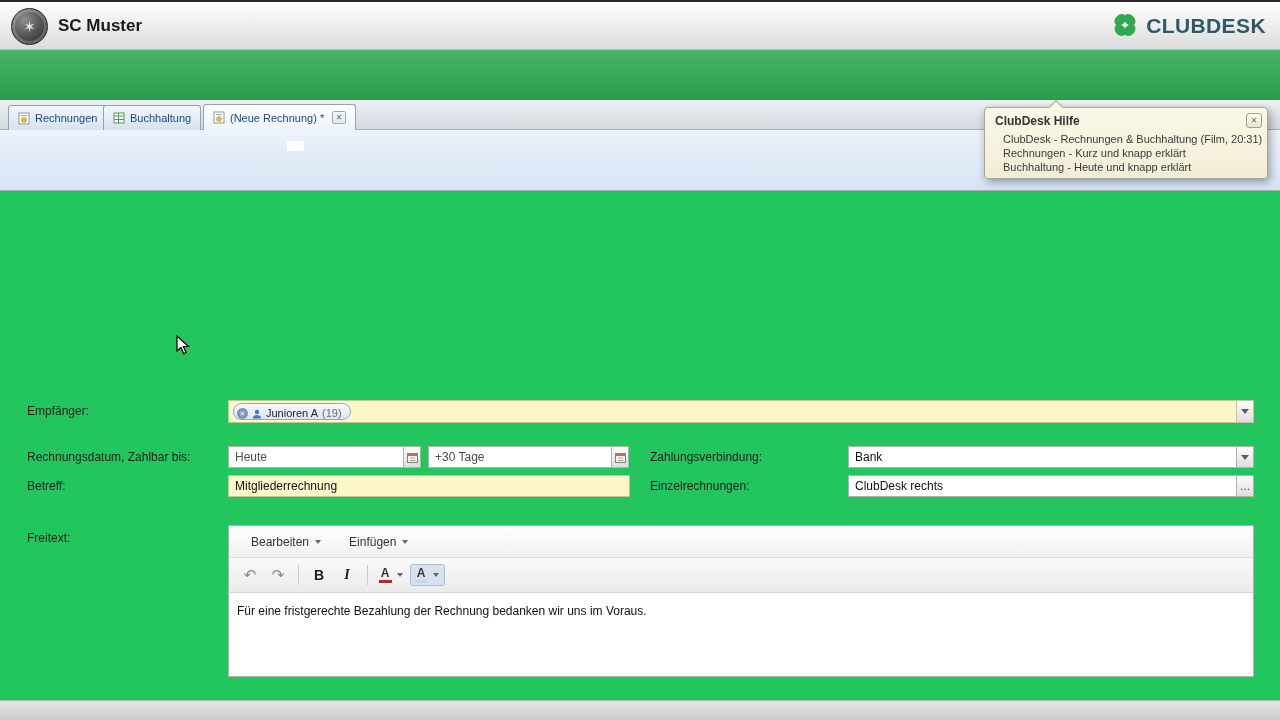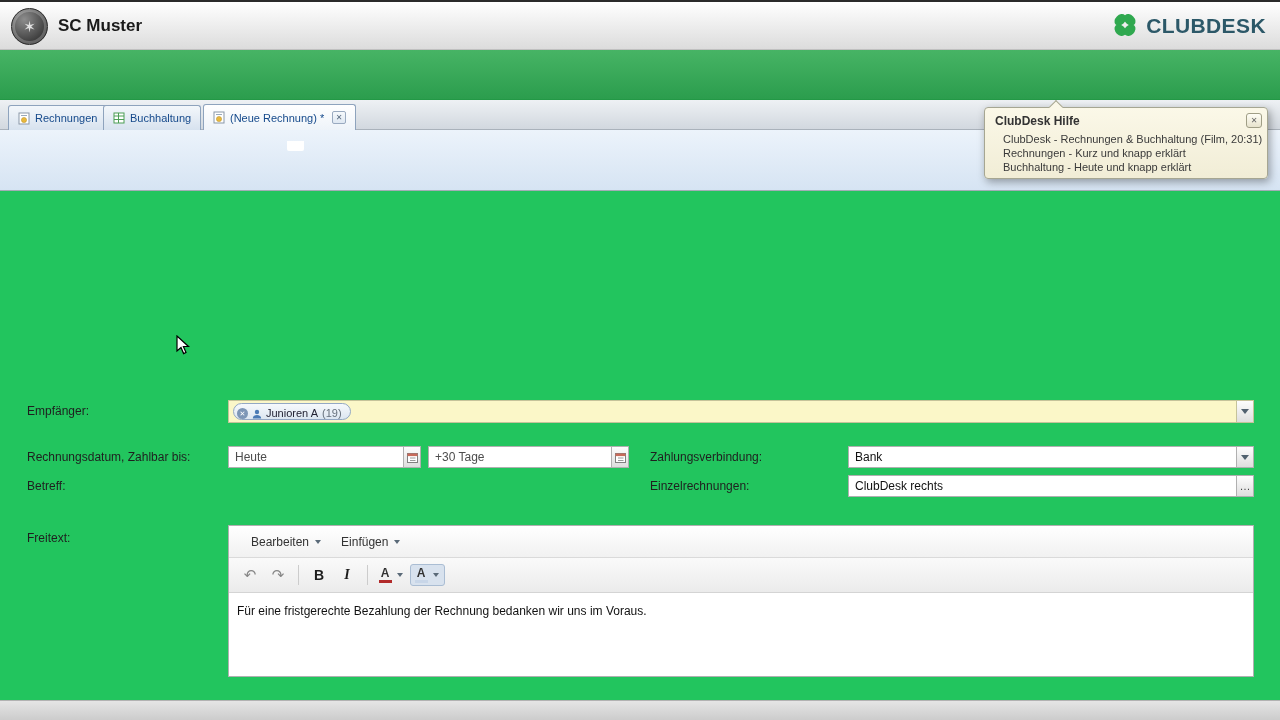--- a/index.html
+++ b/index.html
@@ -80,21 +80,21 @@
   
   .chip{display:flex;align-items:flex-end;gap:4px;height:17px;padding:0 8px 0 3px;margin-left:-2px;
     border:1px solid #93a8c4;border-radius:9px;background:linear-gradient(#f6f9fc,#dce6f1);
     font-size:11px;color:#223;cursor:pointer}
   .chip .rm{width:11px;height:11px;border-radius:50%;background:#7d96b6;color:#fff;font-size:7px;
     display:flex;align-items:center;justify-content:center;cursor:pointer}
   .chip .cnt{color:#66707c}
 
   
   #editor{position:absolute;left:228px;top:334px;width:1026px;height:152px;background:#fff;border:1px solid #b0b0b0}
-  #ed-menubar{height:32px;display:flex;align-items:center;padding-left:12px;
+  #ed-menubar{height:32px;display:flex;align-items:center;gap:8px;padding-left:12px;
     background:linear-gradient(#ffffff,#f1f1f1);border-bottom:1px solid #dadada}
   .ed-menu{display:flex;align-items:center;gap:6px;font-size:12px;color:#333;padding:4px 10px;cursor:pointer}
   #ed-toolbar{height:35px;display:flex;align-items:center;gap:2px;padding-left:8px;
     background:linear-gradient(#fafafa,#ebebeb);border-bottom:1px solid #d4d4d4}
   .tbtn{width:26px;height:26px;display:flex;align-items:center;justify-content:center;border-radius:3px;cursor:pointer}
   .tbtn.arrowglyph{font-size:15px;color:#868686}
   .tdiv{width:1px;height:20px;background:#ccc;margin:0 5px}
   .tbold{font-weight:bold;font-size:14px;color:#1c1c1c}
   .titalic{font-style:italic;font-family:"Liberation Serif",serif;font-weight:bold;font-size:14px;color:#1c1c1c}
   .colbtn{display:flex;align-items:center;border-radius:3px;cursor:pointer;padding:2px 2px}
@@ -363,20 +363,23 @@
 
   <div class="flabel" style="left:650px;top:259px">Zahlungsverbindung:</div>
   <div class="field" style="left:848px;top:255px;width:406px">
     <span>Bank</span>
     <div class="trigger">
         <div class="caret"></div>
       </div>
   </div>
 
   <div class="flabel" style="left:27px;top:288px">Betreff:</div>
+  <div class="field yellow" style="left:228px;top:284px;width:402px">
+    <span>Mitgliederrechnung</span>
+  </div>
 
   <div class="flabel" style="left:650px;top:288px">Einzelrechnungen:</div>
   <div class="field" style="left:848px;top:284px;width:406px">
     <span>ClubDesk rechts</span>
     <div class="trigger" style="font-size:11px;color:#444">…</div>
   </div>
 
   <div class="flabel" style="left:27px;top:340px">Freitext:</div>
   <div id="editor">
     <div id="ed-menubar">

